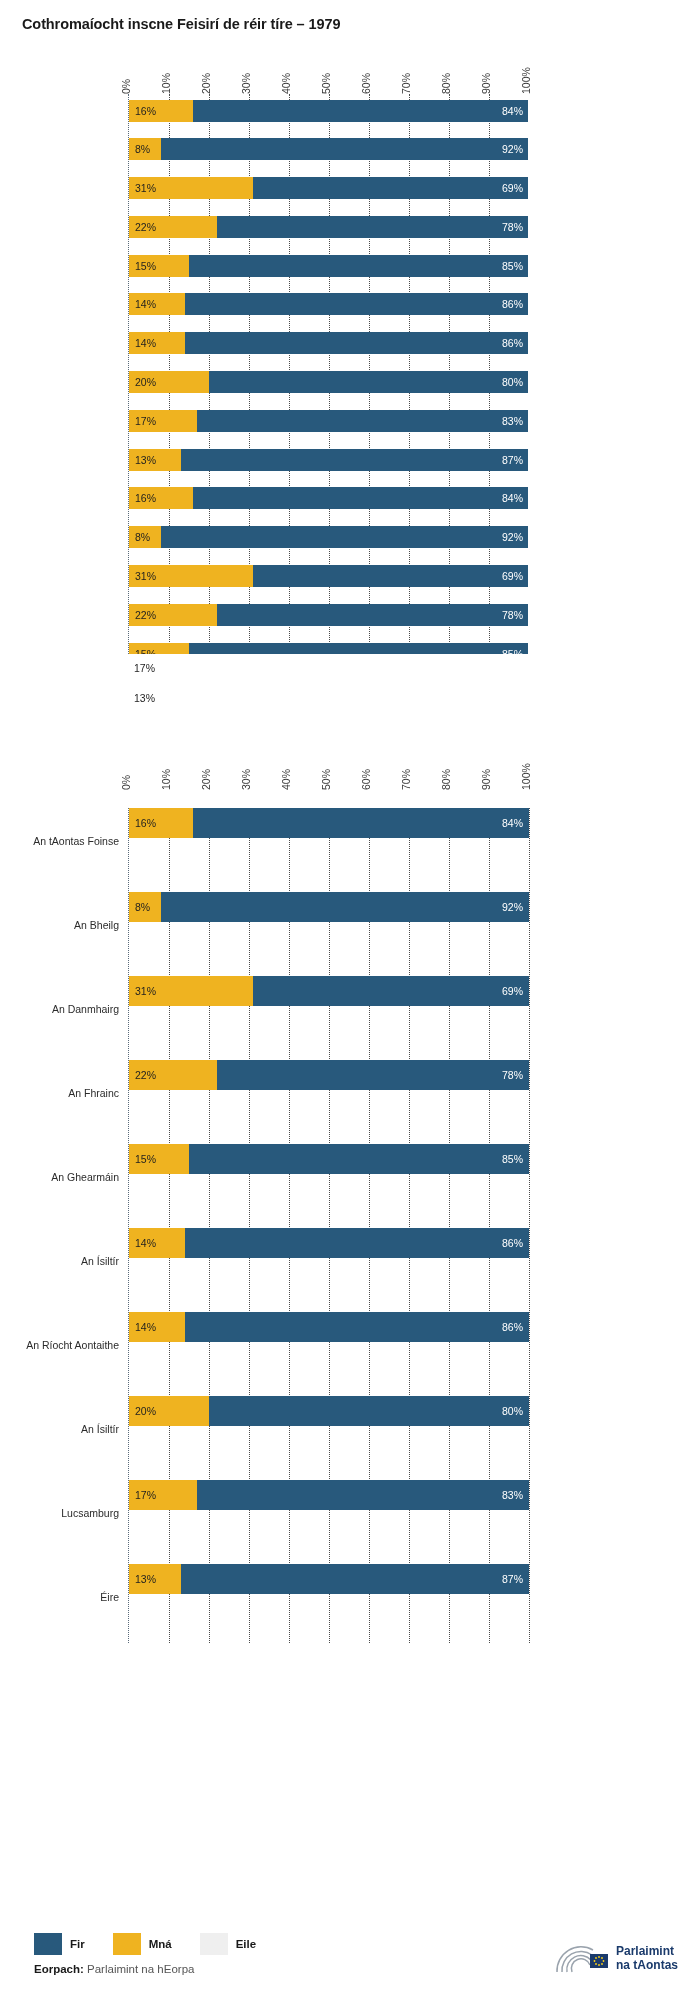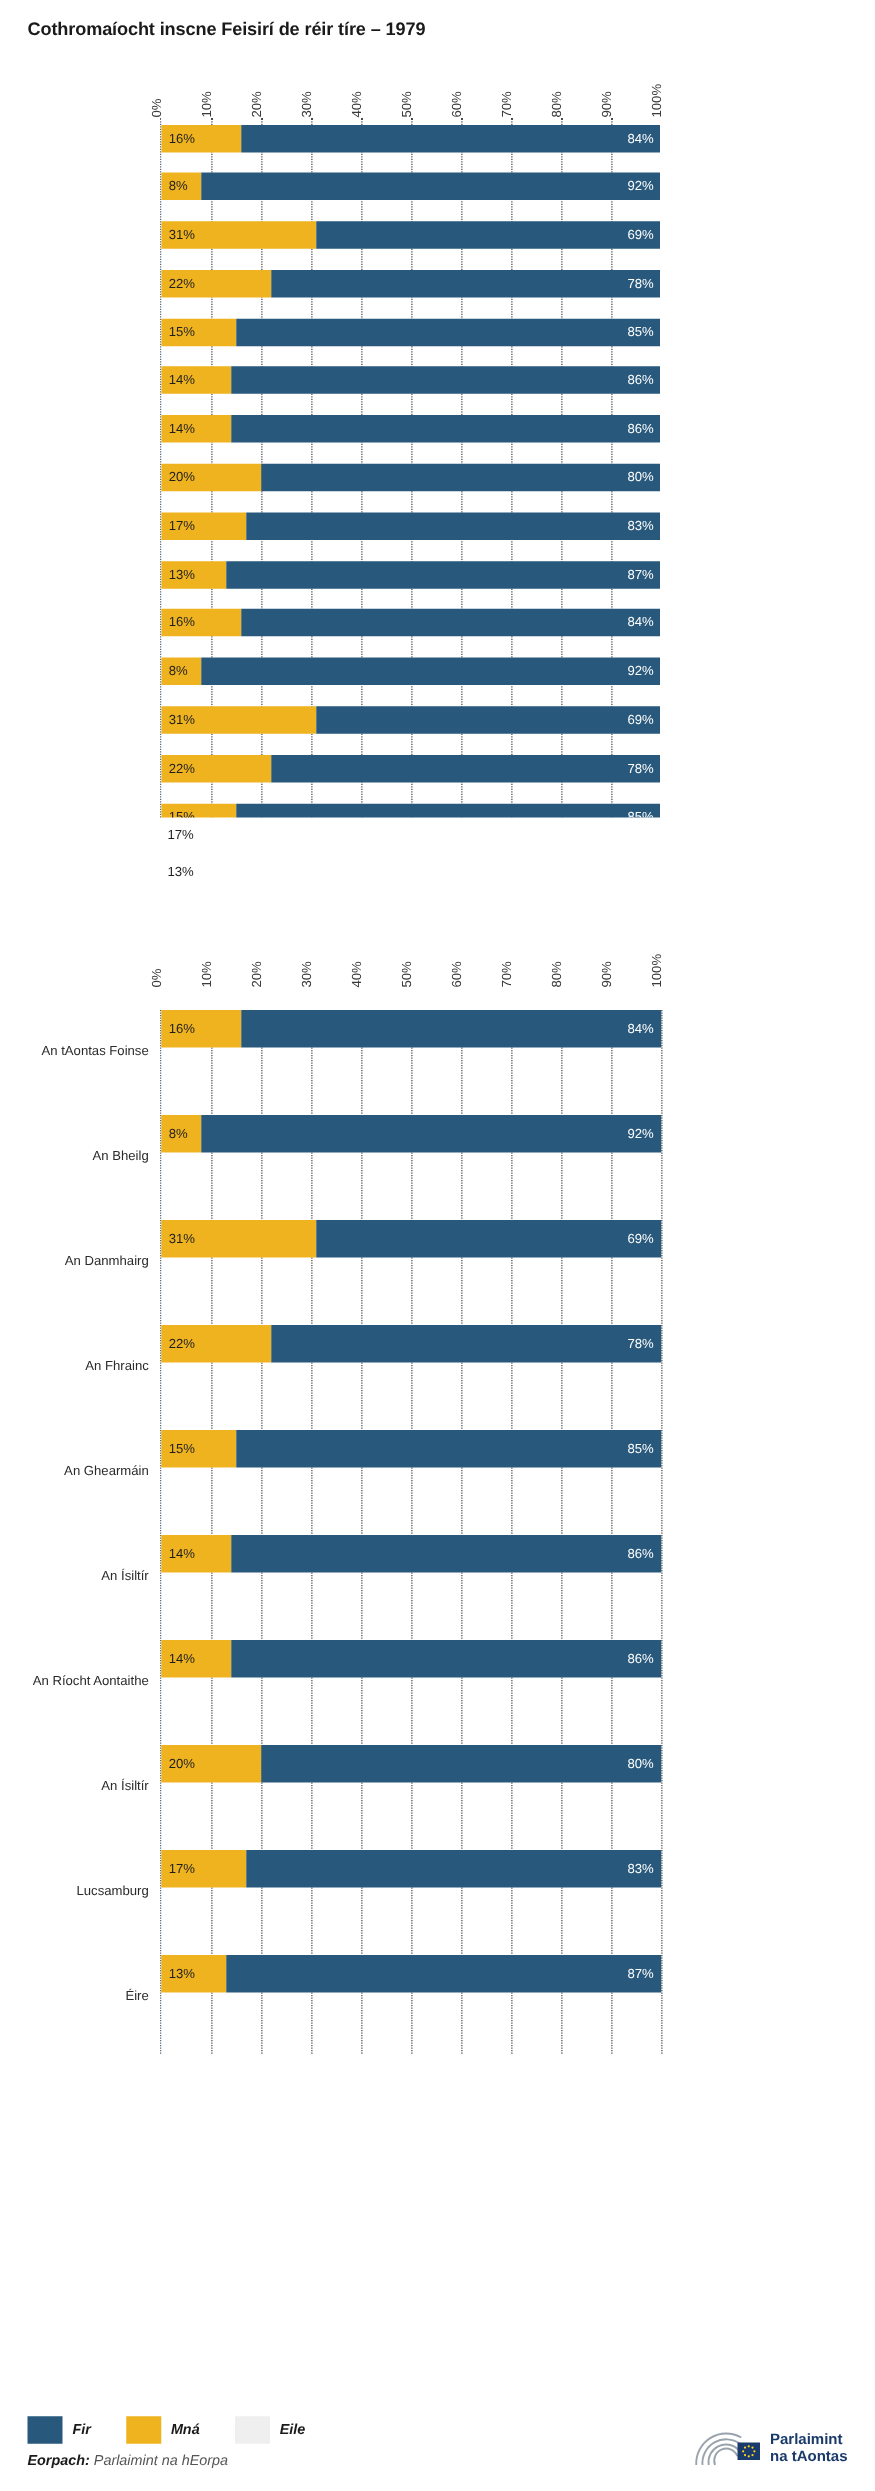--- a/index.html
+++ b/index.html
@@ -126,24 +126,23 @@
   }
 
   
   #chart2 .plot { height: 835px; }
   #chart2 .row { height: 66px; }
   #chart2 .bar-track { height: 30px; margin-top: 18px; }
 
   
   .footer {
     position: absolute;
-    left: 0; right: 0;
+    left: 12px; right: 0;
     bottom: 18px;
     padding: 0 22px;
-    font-style: italic;
   }
   .legend {
     display: flex;
     align-items: center;
     gap: 10px;
     margin-bottom: 8px;
   }
   .legend-item { display: flex; align-items: center; gap: 8px; margin-right: 18px; }
   .swatch { width: 28px; height: 22px; display: inline-block; }
   .sw-men { background: #28597c; }

